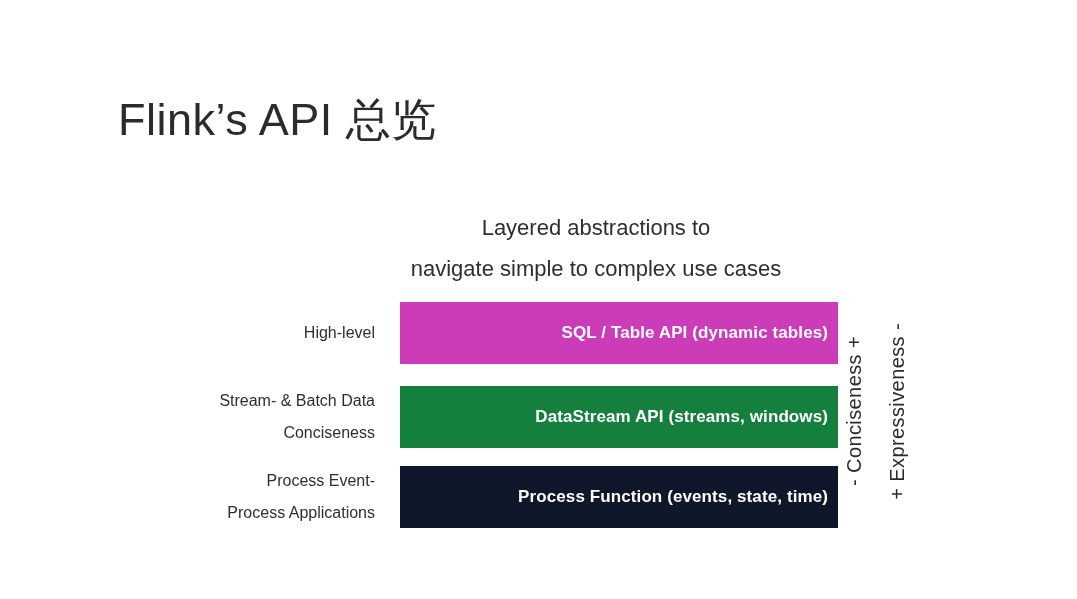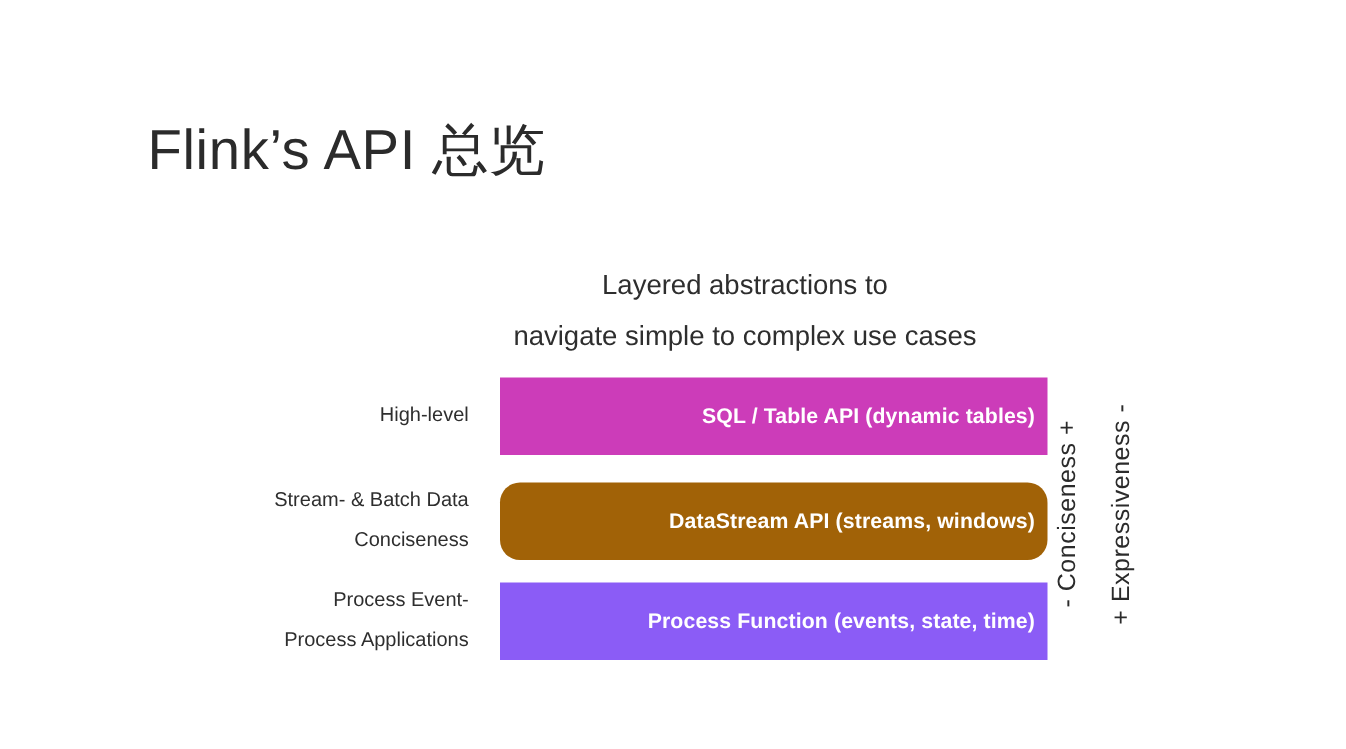--- a/index.html
+++ b/index.html
@@ -156,31 +156,31 @@
       <div class="layer-bar" style="background-color: rgb(204, 60, 185);">
         <span class="bar-text">SQL / Table API (dynamic tables)</span>
       </div>
     </div>
 
     <div class="layer-row r1">
       <div class="layer-label">
         <span>Stream- &amp; Batch Data</span>
         <span>Conciseness</span>
       </div>
-      <div class="layer-bar" style="background-color: #a16207; border-radius: 16px;">
+      <div class="layer-bar" style="background-color: #15803d;">
         <span class="bar-text">DataStream API (streams, windows)</span>
       </div>
     </div>
 
     <div class="layer-row r2">
       <div class="layer-label">
         <span>Process Event-</span>
         <span>Process Applications</span>
       </div>
-      <div class="layer-bar" style="background-color: #8b5cf6; padding-left: 40px;">
+      <div class="layer-bar" style="background-color: #0f172a; padding-left: 40px;">
         <span class="bar-text">Process Function (events, state, time)</span>
       </div>
     </div>
 
   </div>
 
   <div class="axis-label a0">
     <span class="vtext">- Conciseness +</span>
   </div>
 

